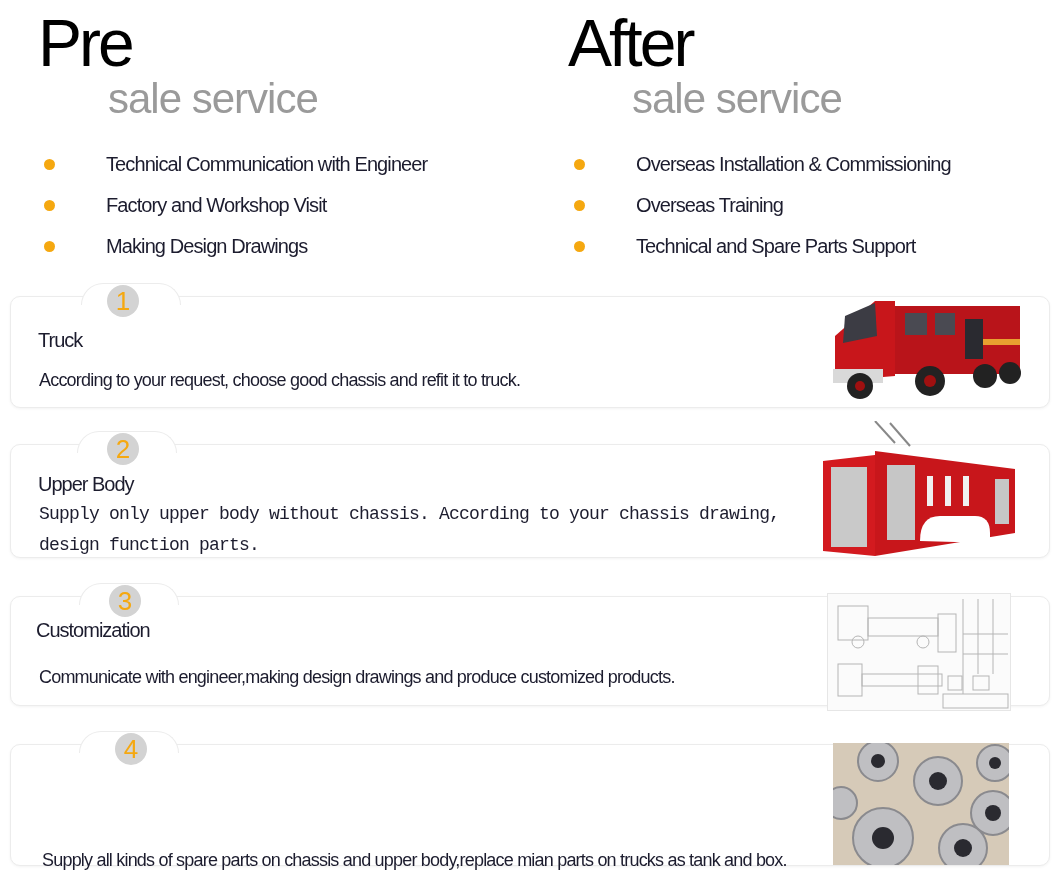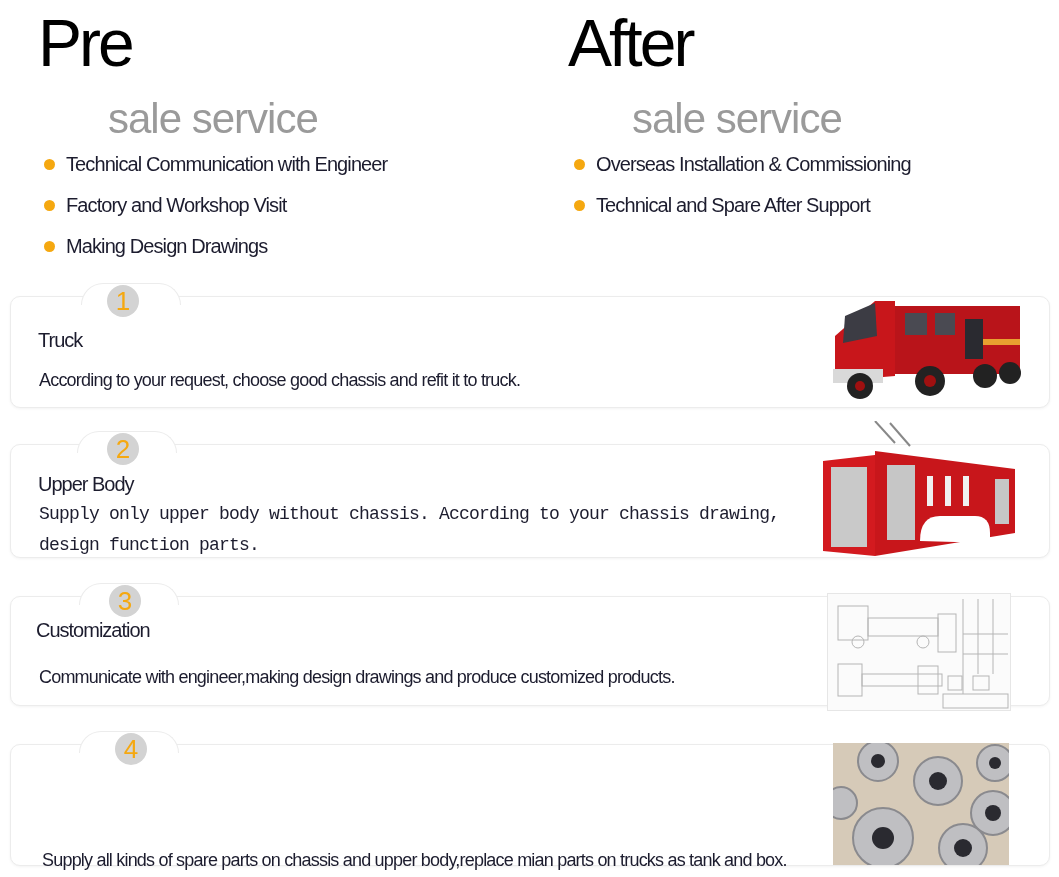--- a/index.html
+++ b/index.html
@@ -10,28 +10,28 @@
     }
     .col { position: absolute; top: 0; }
     .col.pre { left: 38px; }
     .col.after { left: 568px; }
     .big-word {
       font-size: 66px; color: #000000; letter-spacing: -3px; line-height: 1;
       position: absolute; top: 10px; white-space: nowrap;
     }
     .sub-word {
       font-size: 42px; color: #9a9a9a; letter-spacing: -1px; line-height: 1;
-      position: absolute; top: 78px; white-space: nowrap; margin-top: 20px;
+      position: absolute; top: 78px; white-space: nowrap;
     }
     .col.pre .sub-word { left: 70px; }
     .col.after .sub-word { left: 64px; }
     .bullets { position: absolute; top: 144px; left: 6px; list-style: none; width: 460px; }
     .bullets li {
       display: flex; align-items: center; height: 41px; font-size: 20px;
-      letter-spacing: -0.9px; white-space: nowrap;
+      letter-spacing: -0.9px; white-space: nowrap; gap: 40px;
     }
     .dot { width: 11px; height: 11px; border-radius: 50%; background: #f5a810; margin-right: 11px; flex: none; }
 
     .card {
       position: absolute; left: 10px; width: 1040px;
       border: 1.5px solid #ececec; border-radius: 10px; background: #fff;
       box-shadow: 0 1px 3px rgba(0,0,0,0.05);
     }
     .tab-bump {
       position: absolute; top: -14px; left: 70px; width: 100px; height: 22px;
@@ -70,21 +70,25 @@
 <div class="col after">
   <div class="big-word">After</div>
   <div class="sub-word">sale service</div>
   <ul class="bullets">
     <li>
         <span class="dot"></span>
         <span>Overseas Installation &amp; Commissioning</span>
       </li>
     <li>
         <span class="dot"></span>
-        <span>Technical and Spare After Support</span>
+        <span>Overseas Training</span>
+      </li>
+    <li>
+        <span class="dot"></span>
+        <span>Technical and Spare Parts Support</span>
       </li>
   </ul>
 </div>
 
 <div class="card" style="top:296px;height:112px;">
   <div class="tab-bump"></div>
   <div class="badge">1</div>
   <div class="card-title" style="top:32px;">Truck</div>
   <div class="card-desc" style="top:68px;">According to your request, choose good chassis and refit it to truck.</div>
   <div class="pic" style="top:-16px;width:220px;height:130px;right:14px;">

